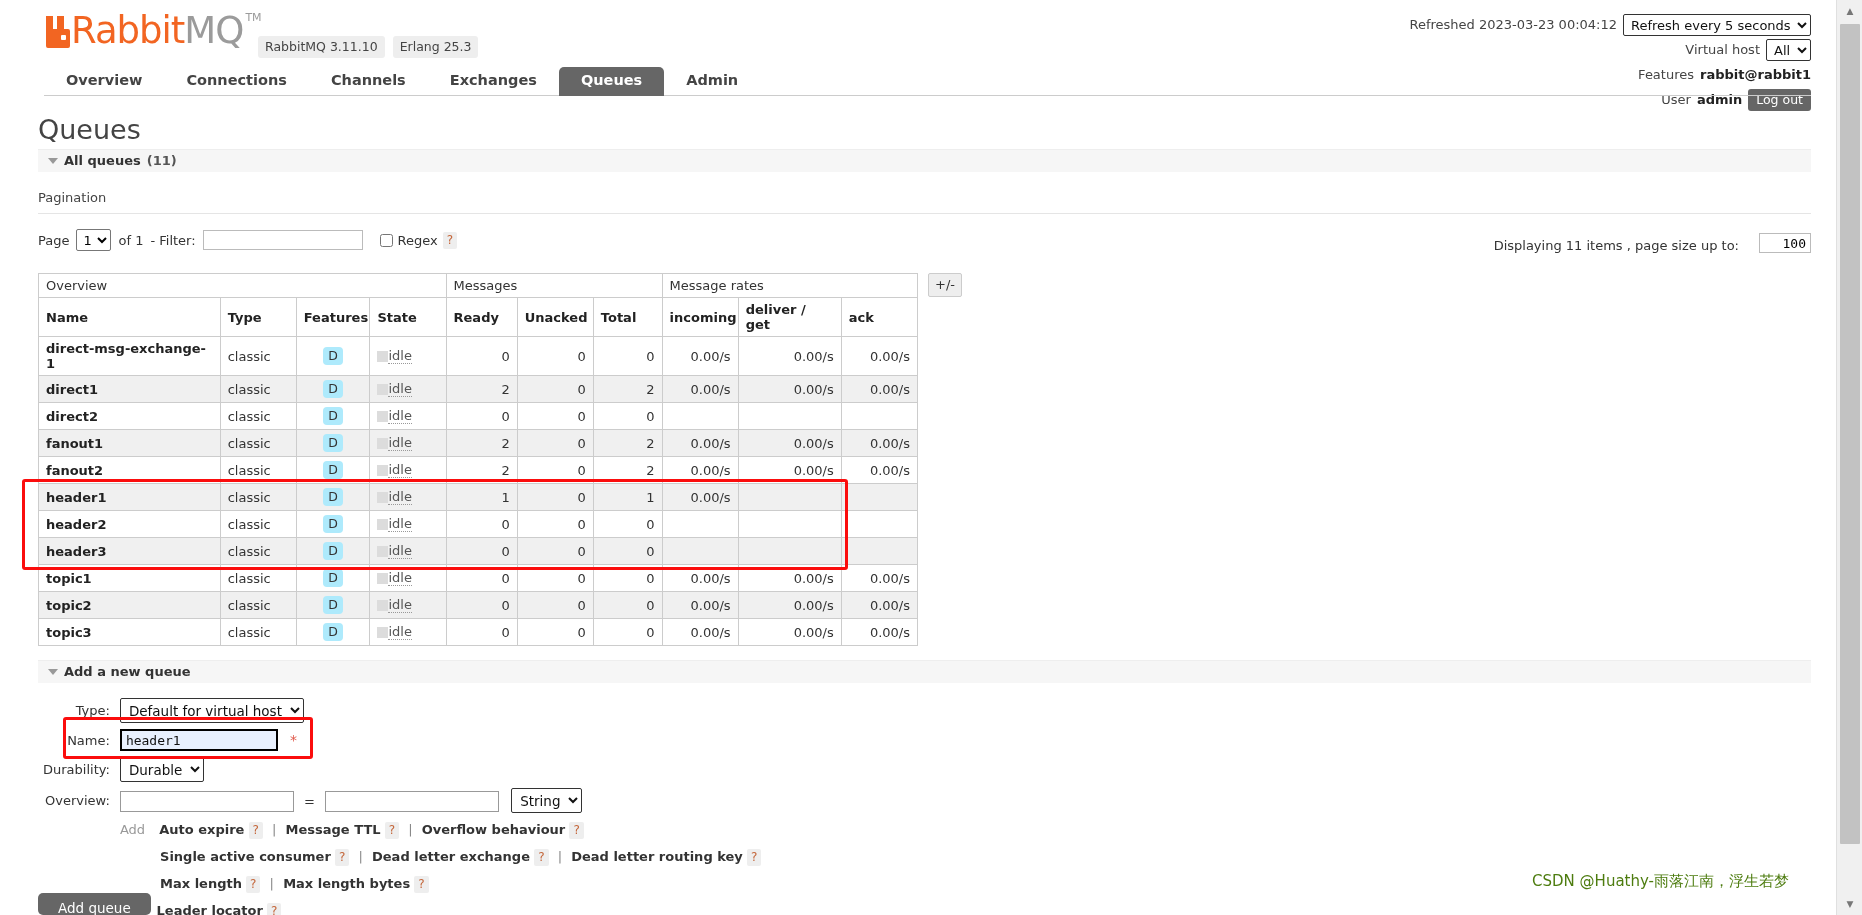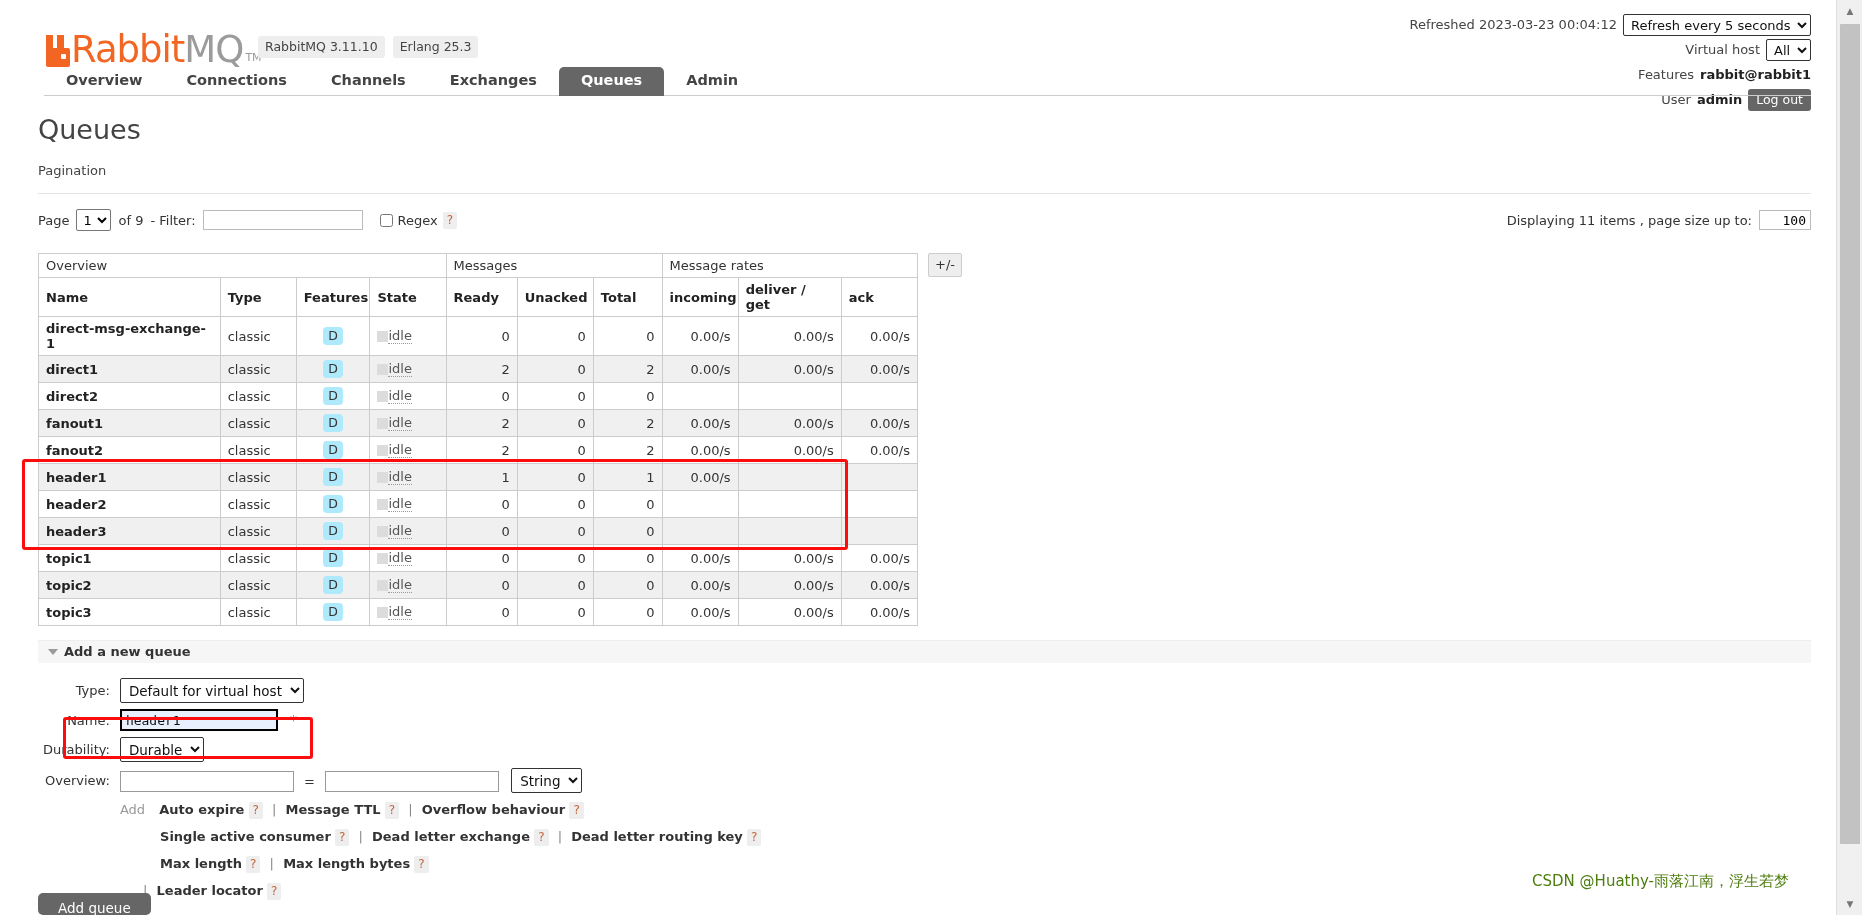--- a/index.html
+++ b/index.html
@@ -51,21 +51,21 @@
     overflow: hidden;
   }
   
   .top-header {
     position: relative;
     height: 66px;
     padding: 0;
   }
   .logo-wrap {
     position: absolute; left: 44px; top: 14px;
-    display: flex; align-items: flex-end; margin-top: 19px;
+    display: flex; 
   }
   .logo-mark {
     position: relative;
     width: 26px; height: 34px;
     margin-right: 1px;
   }
   .logo-text {
     font-family: "DejaVu Sans", "Liberation Sans", sans-serif;
     font-size: 37px; line-height: 34px;
     font-weight: 400;
@@ -177,21 +177,21 @@
     border-right: 5px solid transparent;
     border-top: 6px solid #999;
     display: inline-block;
   }
   .count-weak { font-weight: bold; color: #555; }
   .subsection-label {
     font-size: 13px;
     color: #444;
     margin: 18px 0 4px 0;
     border-bottom: 1px solid #e5e5e5;
-    padding-bottom: 15px;
+    padding-bottom: 8px;
   }
   .filter-row {
     position: relative;
     margin-top: 13px;
     height: 26px;
     display: flex;
     align-items: center;
     font-size: 13px;
     color: #333;
     gap: 7px;
@@ -224,21 +224,21 @@
     font-size: 12px;
     padding: 1px 4px 2px 4px;
     border-radius: 2px;
     cursor: pointer;
     line-height: 14px;
     display: inline-block;
   }
   .displaying-wrap {
     position: absolute;
     right: 0; top: 0;
-    display: flex; align-items: center; gap: 7px;
+    display: flex; align-items: flex-end; gap: 20px;
     font-size: 13px; color: #333;
     height: 26px;
   }
   input.pagesize-input {
     width: 52px; height: 20px;
     border: 1px solid #bbb;
     text-align: right;
     font-family: "DejaVu Sans Mono", "Liberation Mono", monospace;
     font-size: 13px;
     padding: 1px 4px;
@@ -462,29 +462,34 @@
         <div class="navitem">Exchanges</div>
         <div class="navitem active">Queues</div>
         <div class="navitem">Admin</div>
       </div>
     </div>
 
     <div class="page-body">
 
       <h1 class="page-title">Queues</h1>
 
+      <div class="section-bar">
+        <span class="triangle-down"></span>
+        <span>All queues</span>
+        <span class="count-weak">(11)</span>
+      </div>
 
       <div class="subsection-label">Pagination</div>
 
       <div class="filter-row">
         <span>Page</span>
         <select>
           <option>1</option>
         </select>
-        <span>of 9</span>
+        <span>of 1</span>
         <span>- Filter:</span>
         <input class="filter-input" type="text" value="" style="">
         <span class="regex-wrap">
           <input type="checkbox" class="rmq-check" style="">
           <span>Regex</span>
           <span class="help-q">?</span>
         </span>
 
         <span class="displaying-wrap">
           <span>Displaying 11 items , page size up to:</span>

